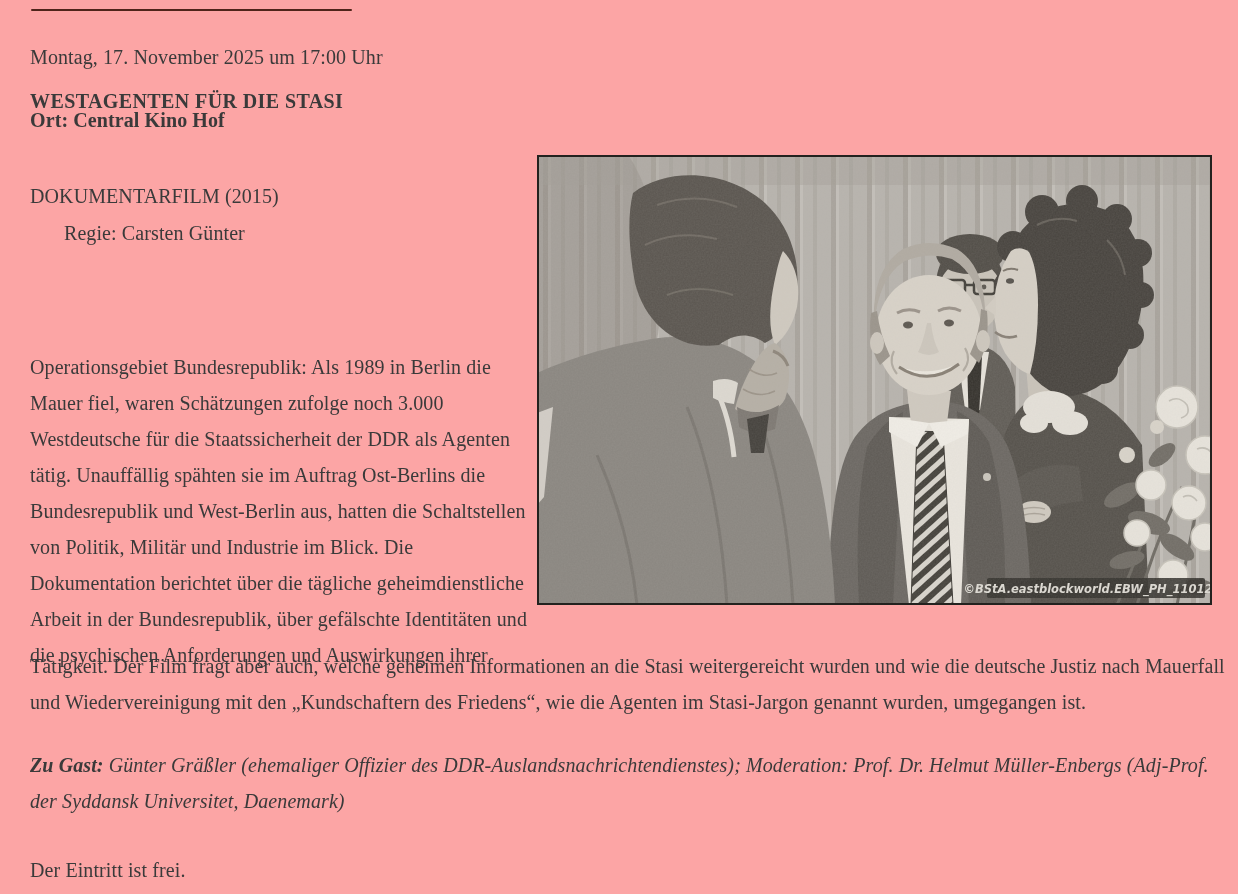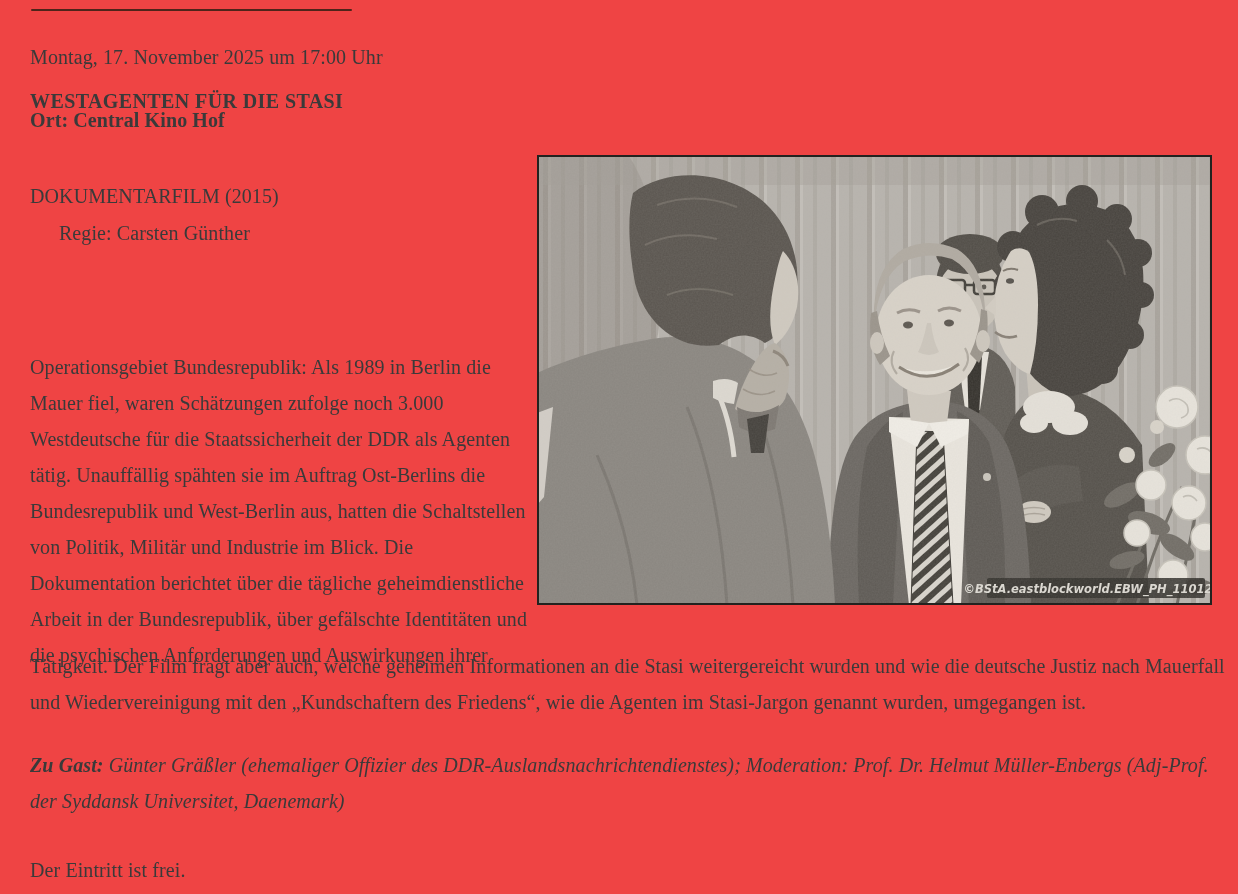--- a/index.html
+++ b/index.html
@@ -1,20 +1,20 @@
 <!DOCTYPE html>
 <html><head>
 <meta charset="utf-8">
 <style>
   * { margin:0; padding:0; box-sizing:border-box; }
   html,body { background:#ffffff; }
   body { font-family:"Liberation Serif", serif; }
   .page{
     position:relative; width:1238px; height:894px;
-    background:#ef4444; color:#3a3a3a; overflow:hidden;
+    background:#fca5a5; color:#3a3a3a; overflow:hidden;
   }
   .rule{
     position:absolute; left:31px; top:9px; width:321px; height:2px;
     background:#4f241a; border-radius:1px;
   }
   .txt{ position:absolute; left:30px; font-size:20px; letter-spacing:0.1px; }
   .b  { font-weight:bold; }
   .pre{ white-space:pre; }
   .datetime { top:44px;  line-height:26px; }
   .title    { top:88px;  line-height:26px; letter-spacing:0.4px; }
@@ -36,21 +36,21 @@
 <div class="page">
 
   <div class="rule"></div>
 
   <div class="txt datetime">Montag, 17. November 2025 um 17:00 Uhr</div>
   <div class="txt title b">WESTAGENTEN FÜR DIE STASI</div>
   <div class="txt location b">Ort: Central Kino Hof</div>
 
   <div class="txt film">
     <div>DOKUMENTARFILM (2015)</div>
-    <div>Regie: Carsten Günther</div>
+    <div>Regie: Carsten Günter</div>
   </div>
 
   <div class="txt syn-narrow pre">Operationsgebiet Bundesrepublik: Als 1989 in Berlin die
 Mauer fiel, waren Schätzungen zufolge noch 3.000
 Westdeutsche für die Staatssicherheit der DDR als Agenten
 tätig. Unauffällig spähten sie im Auftrag Ost-Berlins die
 Bundesrepublik und West-Berlin aus, hatten die Schaltstellen
 von Politik, Militär und Industrie im Blick. Die
 Dokumentation berichtet über die tägliche geheimdienstliche
 Arbeit in der Bundesrepublik, über gefälschte Identitäten und

